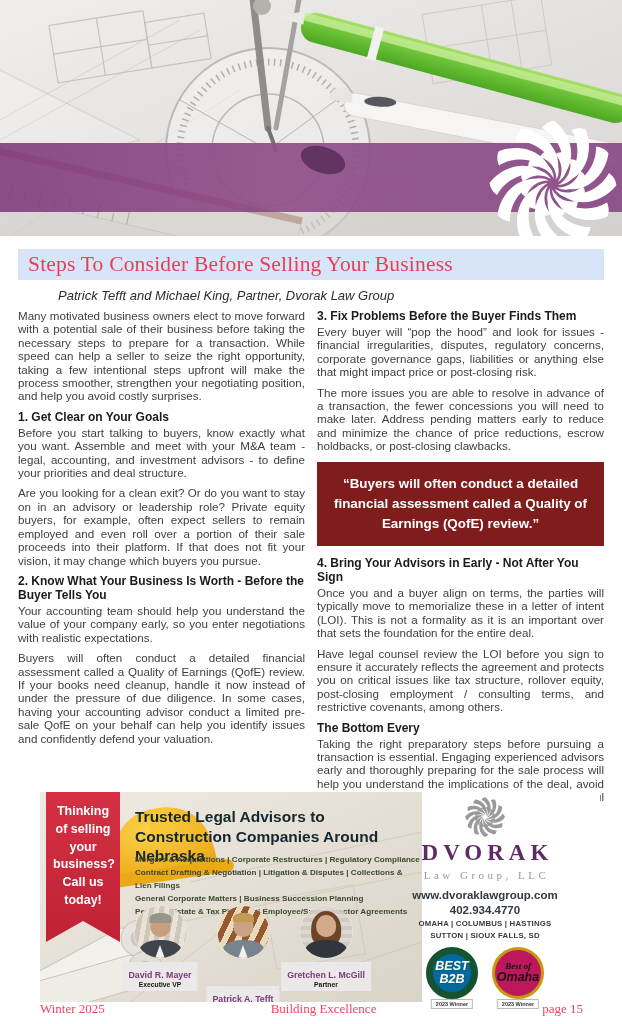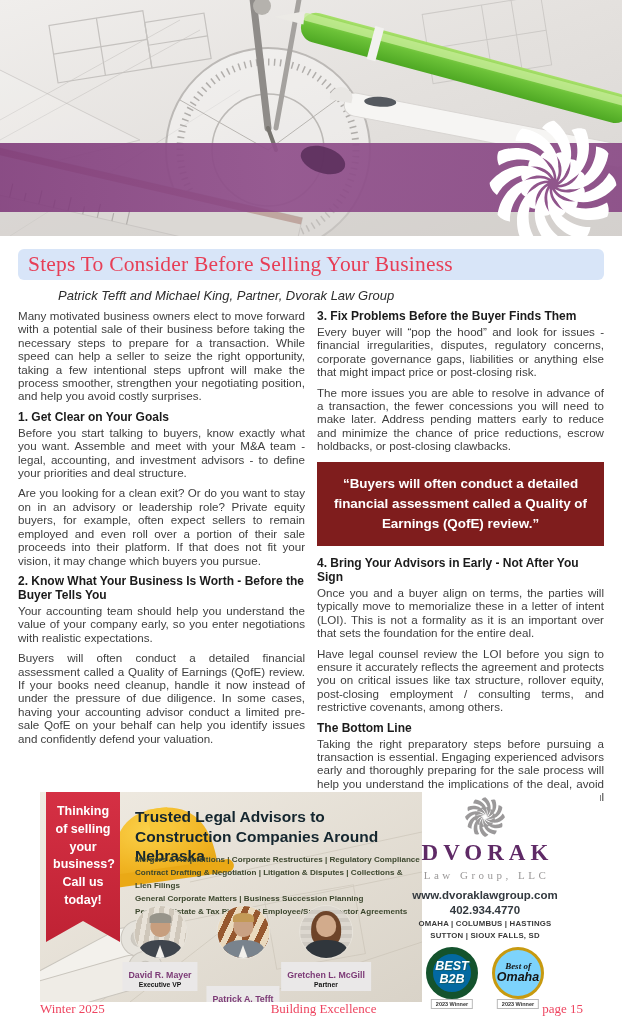--- a/index.html
+++ b/index.html
@@ -10,21 +10,21 @@
   .header{position:absolute;top:0;left:0;width:622px;height:236px;overflow:hidden;background:#e6e4e1;}
   .header-art{position:absolute;top:0;left:0;}
   .purple-band{position:absolute;top:143px;left:0;width:622px;height:69px;
                background:linear-gradient(90deg,#83417e,#90508b 45%,#894a85);opacity:.93;}
   .compass-knob{position:absolute;left:300px;top:147px;width:46px;height:26px;background:#47204a;
                 border-radius:50%;transform:rotate(18deg);opacity:.65;}
   .logo-white{position:absolute;top:117px;left:486px;width:134px;height:134px;color:#ffffff;}
 
   
   .title-bar{position:absolute;top:249px;left:18px;width:586px;height:31px;background:#d8e5f8;
-             display:flex;align-items:center;padding-left:10px;box-sizing:border-box;border-radius:6px;}
+             display:flex;align-items:center;padding-left:10px;box-sizing:border-box;}
   .title-bar span{font-family:"Liberation Serif",serif;font-size:21.5px;color:#e73e56;letter-spacing:.2px;}
   .byline{position:absolute;top:288px;left:18px;font-size:13px;font-style:italic;color:#2d2d2d;margin-left:40px;}
 
   .columns{position:absolute;top:309px;left:18px;width:586px;display:flex;gap:12px;}
   .col{width:287px;font-size:11.6px;line-height:13.4px;color:#3e3e3e;text-align:justify;}
   .col p{margin:0 0 7px 0;}
   .col h3{margin:7px 0 2px 0;font-size:12px;line-height:14px;color:#1b1b1b;text-align:left;}
   .col h3.first{margin-top:0;}
   .quote-box{background:#7f1d1d;color:#fff;font-weight:bold;font-size:13.4px;line-height:1.5;
              text-align:center;padding:12px 10px;margin:9px 0 10px 0;}
@@ -83,21 +83,21 @@
   .firm-web{font-size:11.5px;font-weight:bold;color:#33393f;margin-top:8px;}
   .firm-phone{font-size:11.5px;font-weight:bold;color:#33393f;margin-top:3px;}
   .firm-loc{font-size:7.8px;font-weight:bold;color:#3a3a3a;margin-top:3px;letter-spacing:.2px;}
   .badges{display:flex;justify-content:center;gap:10px;margin-top:7px;}
   .badge{position:relative;width:56px;height:62px;}
   .badge-circle{width:52px;height:52px;margin:0 auto;border-radius:50%;display:flex;
                 flex-direction:column;align-items:center;justify-content:center;box-sizing:border-box;}
   .badge-b2b .badge-circle{background:#0369a1;border:7px solid #14532d;}
   .badge-b2b .bl1,.badge-b2b .bl2{font-size:12.5px;font-weight:900;font-style:italic;color:#fff;
                 line-height:1.05;text-shadow:1px 1px 0 #0f5f73;}
-  .badge-omaha .badge-circle{background:#7dd3fc;border:3px solid #c79a10;}
+  .badge-omaha .badge-circle{background:#be185d;border:3px solid #c79a10;}
   .badge-omaha .bl1{font-family:"Liberation Serif",serif;font-style:italic;font-weight:bold;
                     font-size:9px;color:#151515;line-height:1;}
   .badge-omaha .bl2{font-size:12.5px;font-weight:900;font-style:italic;color:#151515;line-height:1.1;}
   .badge-ribbon{position:absolute;bottom:0;left:50%;transform:translateX(-50%);background:#fff;
                 border:1px solid #b9b9b9;font-size:5.5px;font-weight:bold;color:#333;
                 padding:1px 4px;white-space:nowrap;}
 
   
   .footer{position:absolute;top:1001px;left:40px;width:543px;display:flex;justify-content:space-between;
           font-family:"Liberation Serif",serif;font-size:13px;color:#ee4560;}
@@ -228,21 +228,21 @@
     <div class="col">
       <h3 class="first">3. Fix Problems Before the Buyer Finds Them</h3>
       <p>Every buyer will “pop the hood” and look for issues - financial irregularities, disputes, regulatory concerns, corporate governance gaps, liabilities or anything else that might impact price or post-closing risk.</p>
       <p>The more issues you are able to resolve in advance of a transaction, the fewer concessions you will need to make later. Address pending matters early to reduce and minimize the chance of price reductions, escrow holdbacks, or post-closing clawbacks.</p>
       <div class="quote-box">
         <span>“Buyers will often conduct a detailed financial assessment called a Quality of Earnings (QofE) review.”</span>
       </div>
       <h3 class="first">4. Bring Your Advisors in Early - Not After You Sign</h3>
       <p>Once you and a buyer align on terms, the parties will typically move to memorialize these in a letter of intent (LOI). This is not a formality as it is an important over that sets the foundation for the entire deal.</p>
       <p>Have legal counsel review the LOI before you sign to ensure it accurately reflects the agreement and protects you on critical issues like tax structure, rollover equity, post-closing employment / consulting terms, and restrictive covenants, among others.</p>
-      <h3>The Bottom Line</h3>
+      <h3>The Bottom Every</h3>
       <p>Taking the right preparatory steps before pursuing a transaction is essential. Engaging experienced advisors early and thoroughly preparing for the sale process will help you understand the implications of the deal, avoid obstacles, and position your company for a successful transaction.</p>
     </div>
   </div>
 
   <div class="ad">
     <div class="ad-photo">
       <svg class="ad-art" width="382" height="210" viewBox="0 0 382 210">
         <defs>
           <linearGradient id="abg" x1="0" y1="0" x2="1" y2="1">
             <stop offset="0" stop-color="#f0ebe2"></stop>

